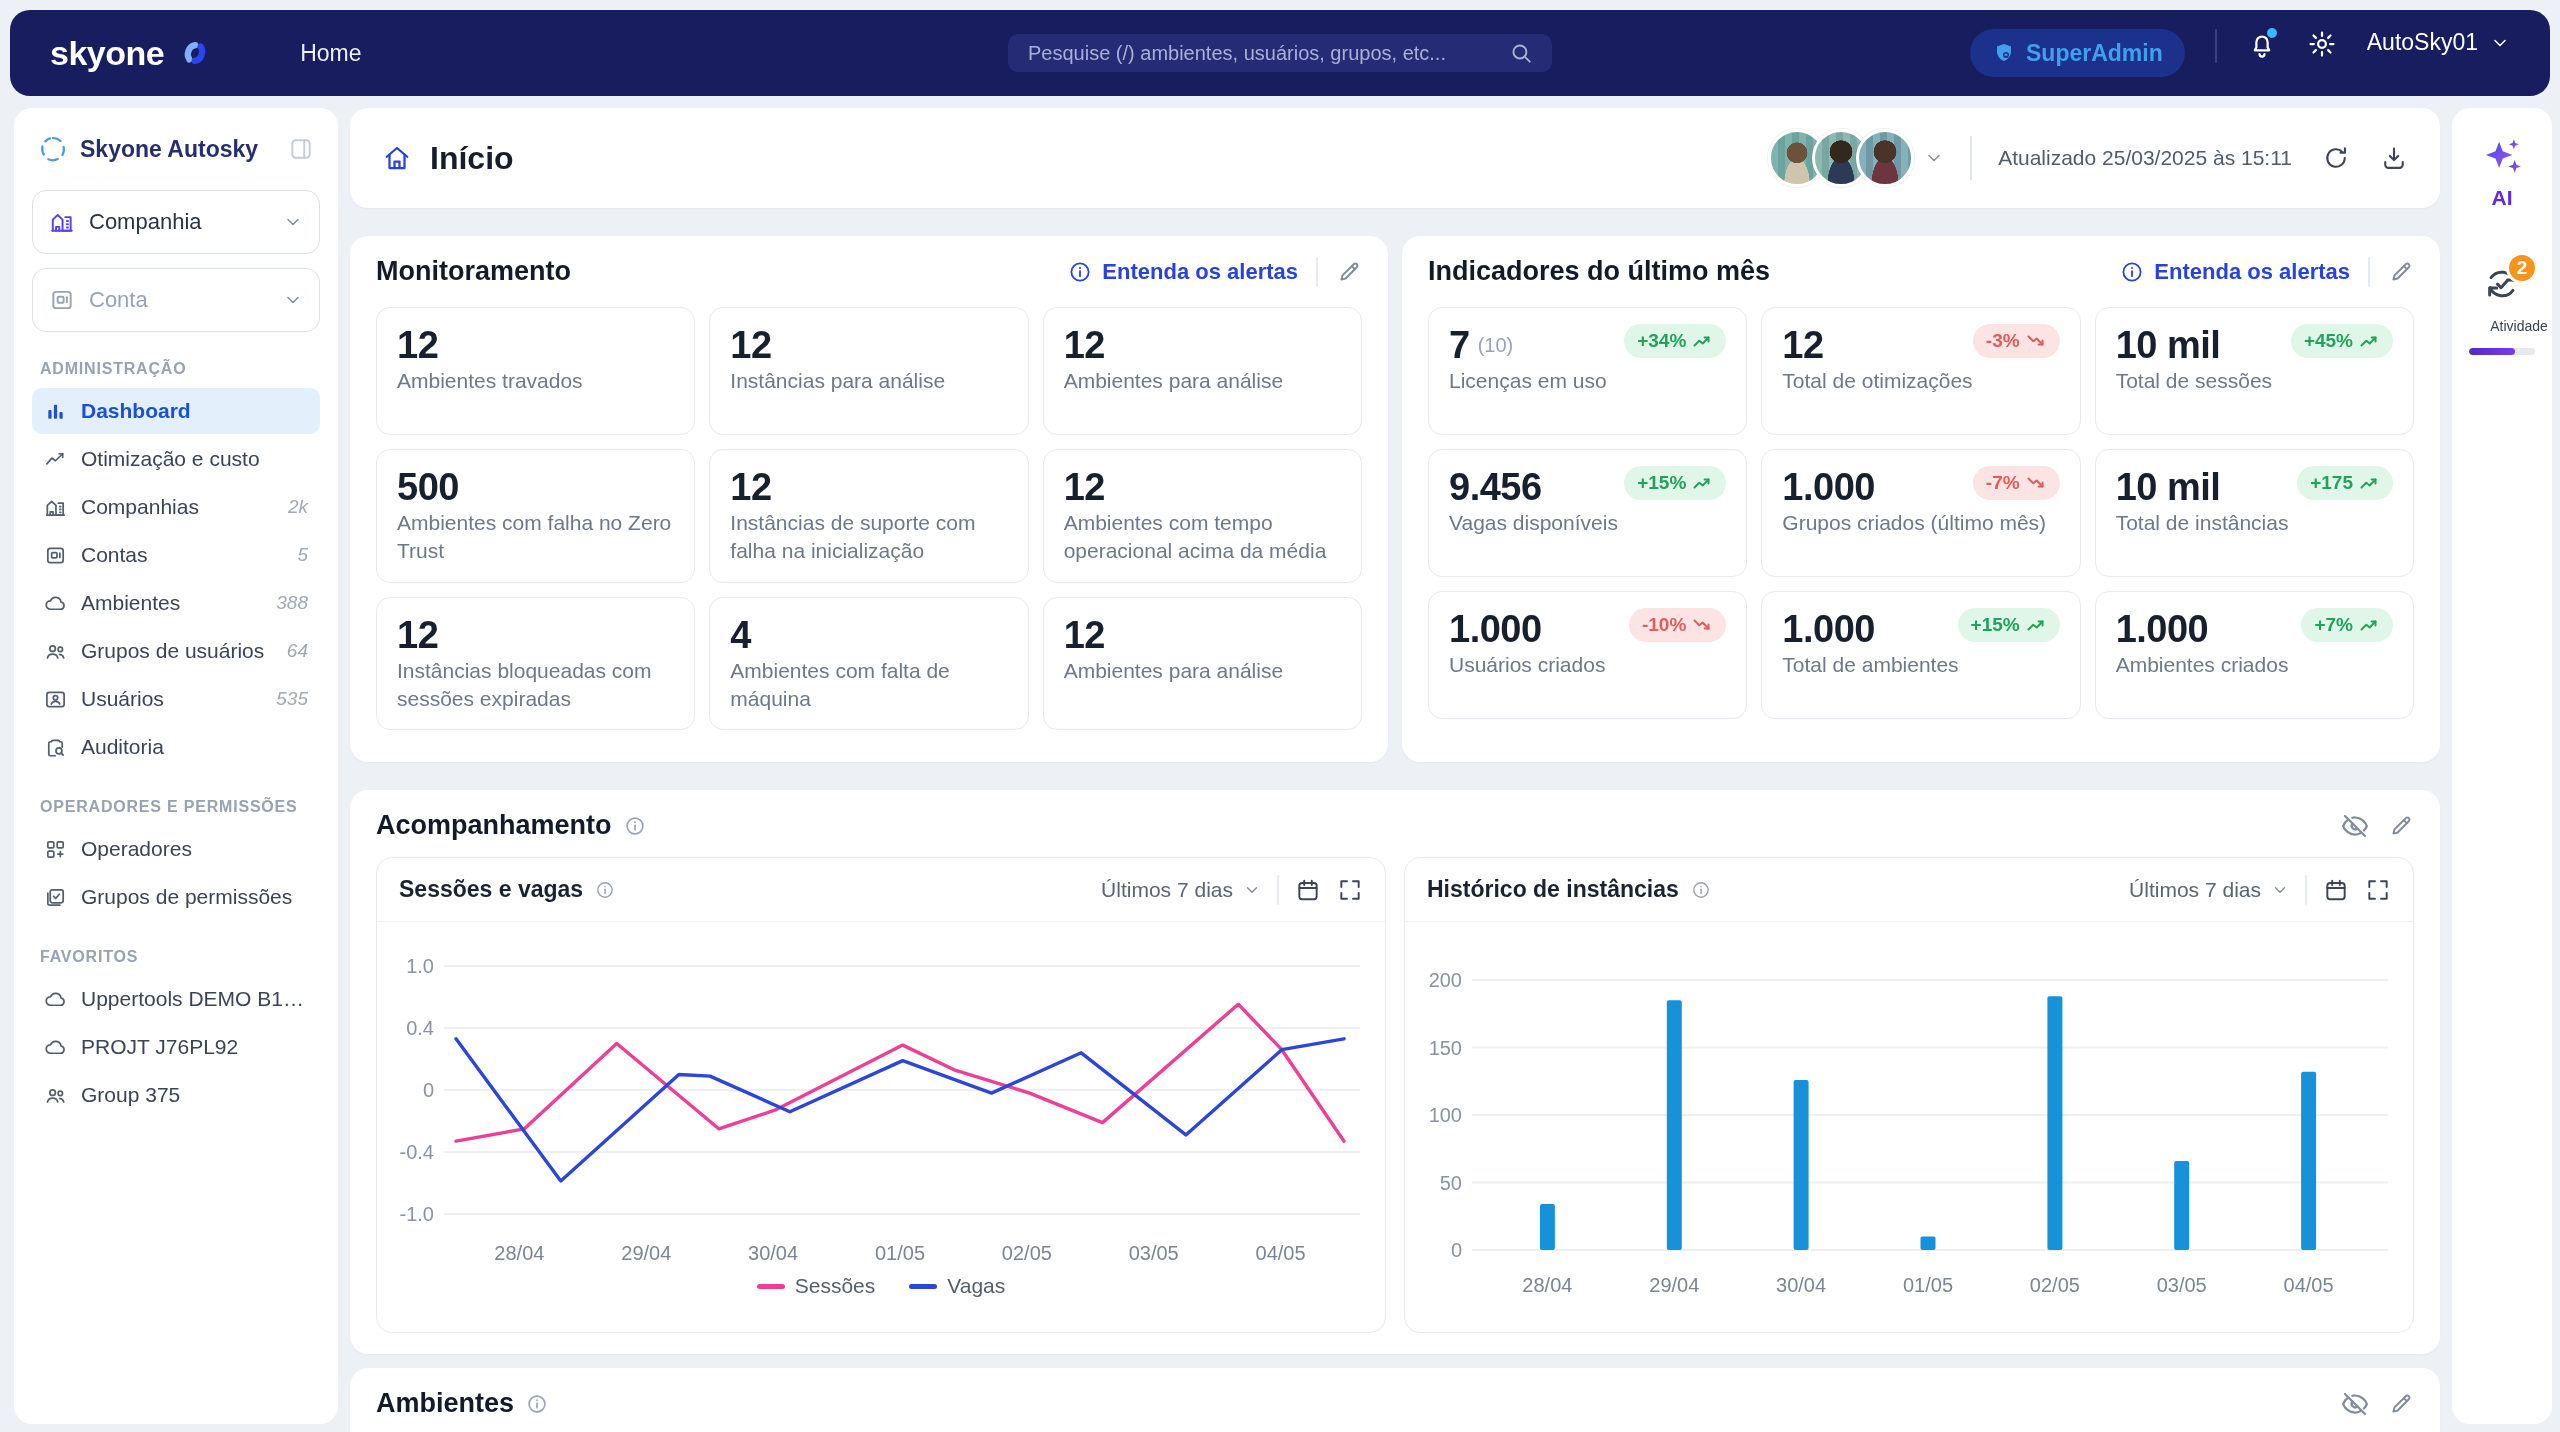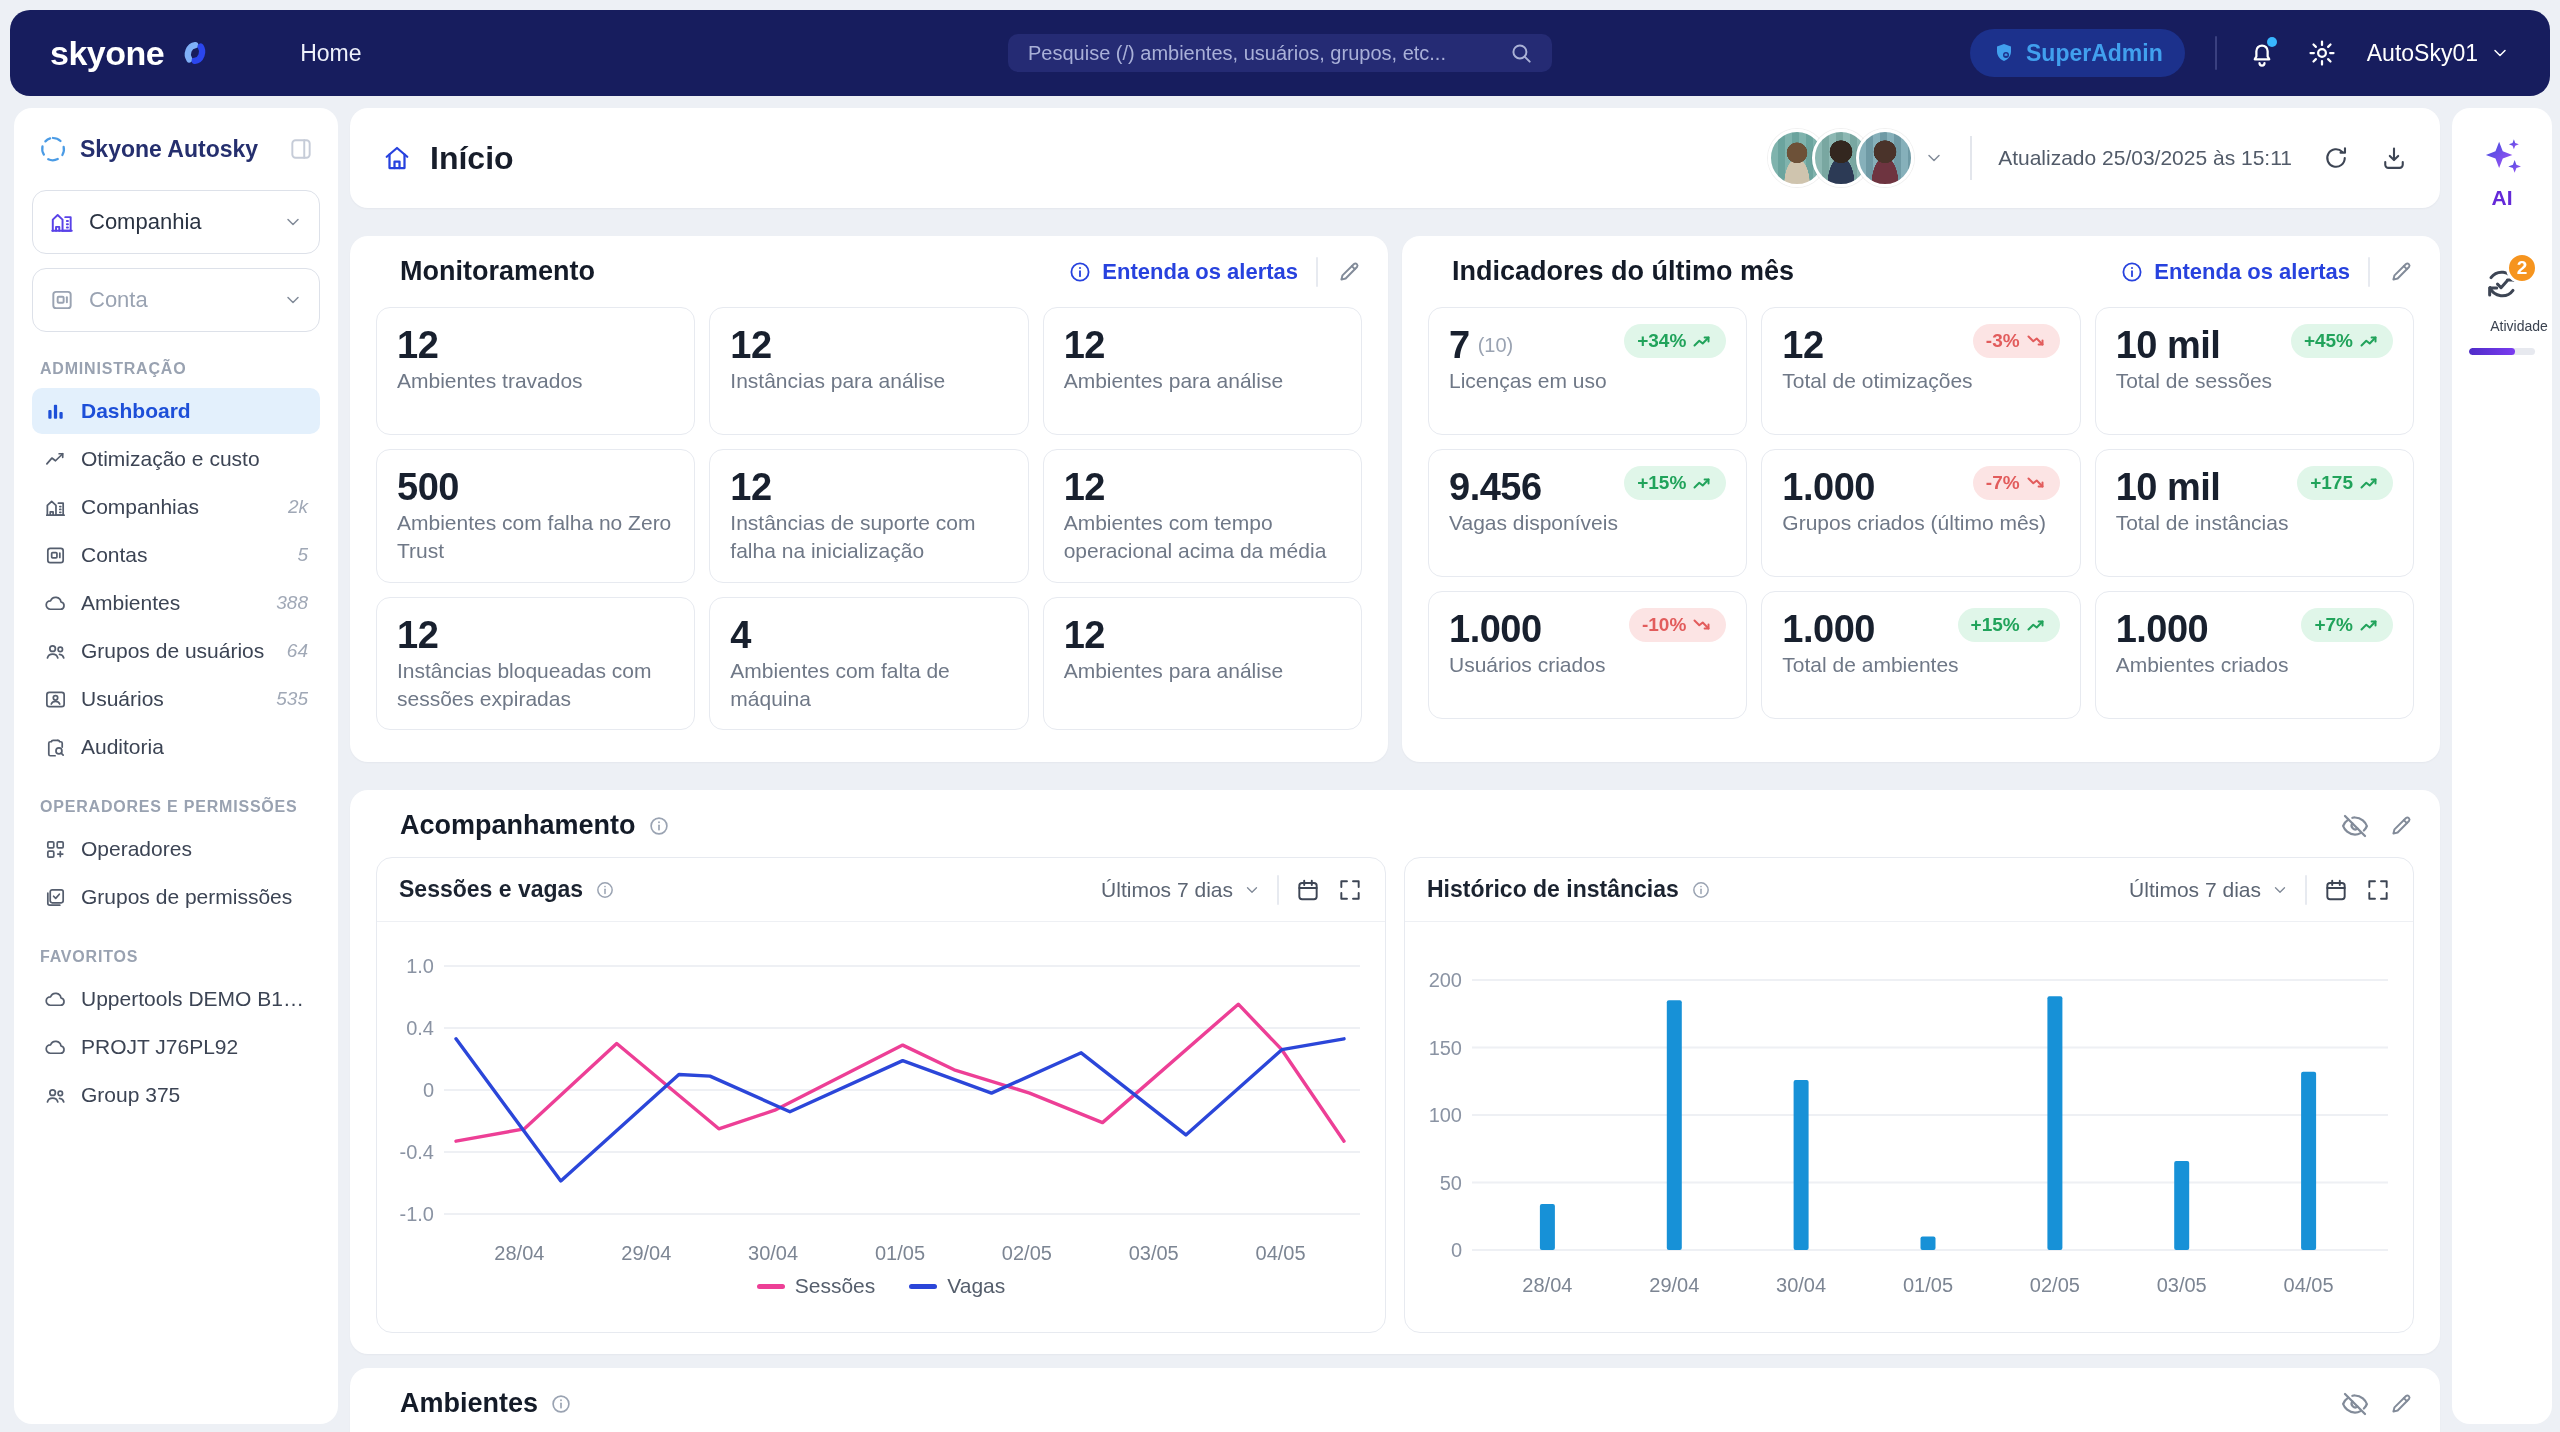--- a/index.html
+++ b/index.html
@@ -20,21 +20,21 @@
   .nav{position:absolute;left:10px;top:10px;right:10px;height:86px;background:#171d5e;border-radius:20px;
        display:flex;align-items:center;padding:0 40px;}
   .logo-wrap{display:flex;align-items:center;gap:14px;cursor:pointer;}
   .logo-text{color:#fff;font-size:34px;font-weight:bold;letter-spacing:-.5px;}
   .nav-home{color:#eef1fb;font-size:23px;font-weight:500;margin-left:88px;cursor:pointer;}
   .search{position:absolute;left:50%;transform:translateX(-50%);width:544px;height:38px;background:#252b74;
           border-radius:10px;display:flex;align-items:center;padding:0 18px;}
   .search input{flex:1;background:transparent;border:none;outline:none;color:#cdd2ec;font-size:20px;
                 font-family:"Liberation Sans",sans-serif;}
   .search input::placeholder{color:#a9b0d8;}
-  .nav-right{margin-left:auto;display:flex;align-items:center;gap:30px;}
+  .nav-right{margin-left:auto;display:flex;align-items:flex-start;gap:30px;}
   .role-pill{display:flex;align-items:center;gap:10px;height:48px;padding:0 22px;border-radius:999px;
              background:#1c318c;color:#41a0ee;font-size:23px;font-weight:600;cursor:pointer;}
   .nav-div{width:2px;height:34px;background:#3a4080;border-radius:2px;}
   .bell-wrap{position:relative;display:inline-flex;cursor:pointer;}
   .bell-dot{position:absolute;top:-1px;right:0;width:10px;height:10px;border-radius:50%;background:#38b6ff;}
   .acct{display:flex;align-items:center;gap:12px;color:#fff;font-size:23px;font-weight:500;cursor:pointer;}
 
   
   .sidebar{position:absolute;left:14px;top:108px;width:324px;height:1316px;background:#fff;border-radius:18px;
            padding:26px 18px;}
@@ -71,21 +71,21 @@
        radial-gradient(ellipse at 50% 100%,#6e3440 0 36%,transparent 37%),
        repeating-linear-gradient(90deg,#86b0ba 0 7px,#6f9aa5 7px 14px);}
   .hdr-chevron{margin-left:10px;}
   .hdiv{width:2px;height:44px;background:#e3e6ec;margin:0 26px;}
   .updated{font-size:21px;color:#525b69;}
   .hdr-ic{margin-left:30px;cursor:pointer;}
 
   
   .mon-card{left:350px;top:236px;width:1038px;height:526px;}
   .ind-card{left:1402px;top:236px;width:1038px;height:526px;}
-  .sec-head{display:flex;align-items:center;padding:20px 26px 14px 26px;margin-left:24px;}
+  .sec-head{display:flex;align-items:center;padding:20px 26px 14px 26px;}
   .sec-title{font-size:27px;font-weight:bold;color:#141b28;margin:0;}
   .head-right{margin-left:auto;display:flex;align-items:center;gap:18px;}
   .link-blue{display:flex;align-items:center;gap:10px;color:#2742de;font-size:22px;font-weight:600;cursor:pointer;}
   .vdiv{width:2px;height:30px;background:#e7eaf0;border-radius:2px;}
   .stat-grid{display:grid;grid-template-columns:repeat(3,1fr);gap:14px;padding:6px 26px 22px 26px;}
   .tile{border:1.5px solid #e7eaf0;border-radius:14px;padding:16px 20px;display:flex;flex-direction:column;min-height:128px;background:#fff;}
   .vrow{display:flex;align-items:center;}
   .tval{font-size:38px;font-weight:600;color:#18202e;letter-spacing:-.5px;}
   .tsuf{font-size:20px;font-weight:500;color:#9aa3b2;margin-left:8px;}
   .badge{margin-left:auto;display:flex;align-items:center;gap:7px;font-size:19px;font-weight:600;

